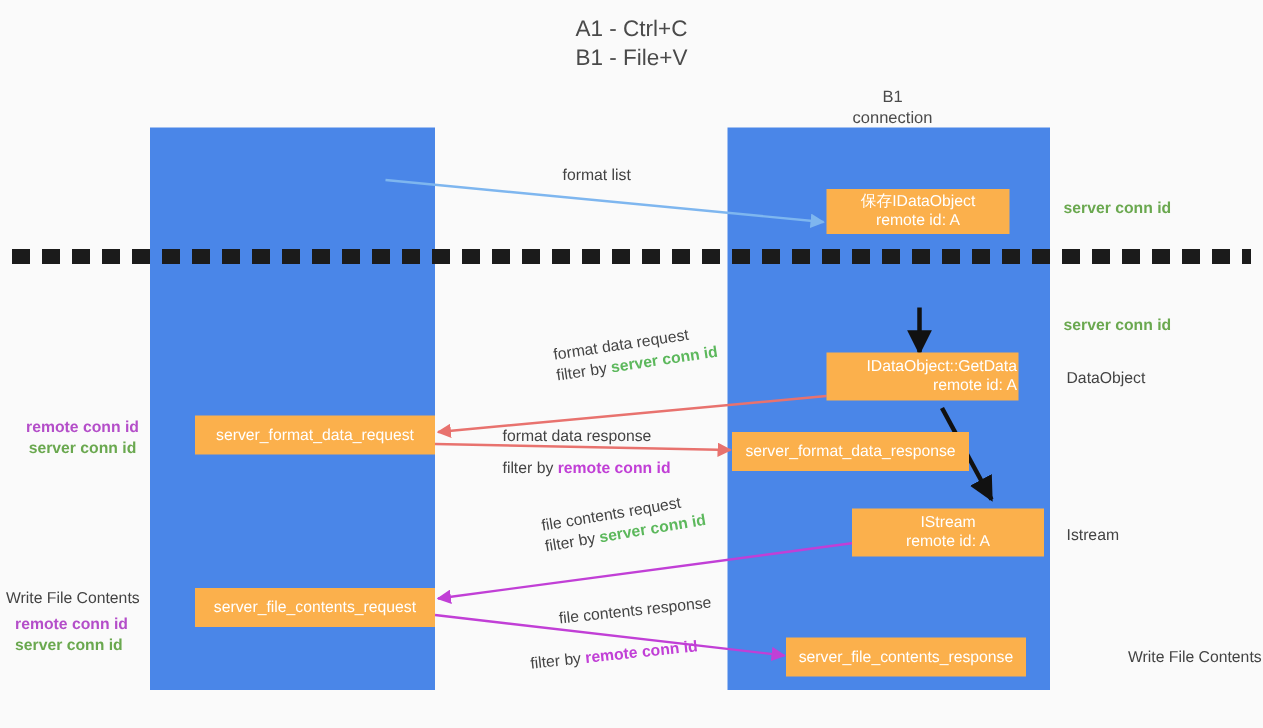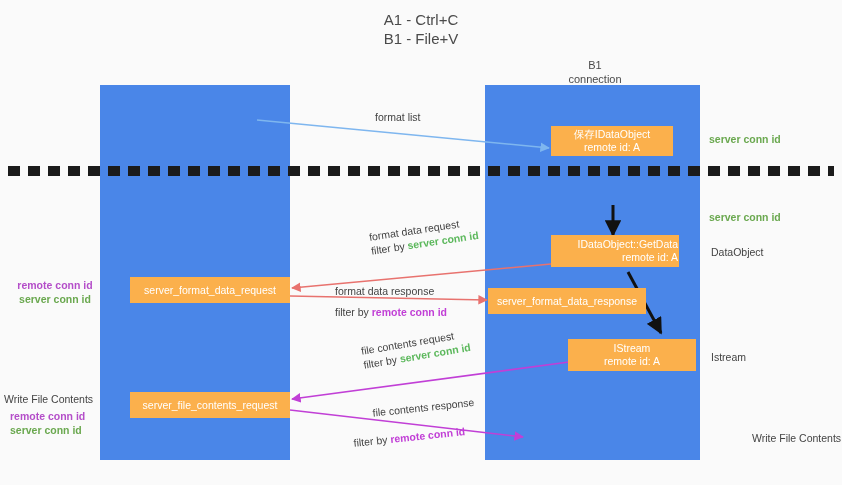--- a/index.html
+++ b/index.html
@@ -138,20 +138,23 @@
   </div>
 
   <div class="abs node orange" style="left:130px;top:277px;width:160px;height:26px;">
     <span>server_format_data_request</span>
   </div>
 
   <div class="abs node orange" style="left:130px;top:392px;width:160px;height:26px;">
     <span>server_file_contents_request</span>
   </div>
 
+  <div class="abs node orange" style="left:524px;top:425px;width:160px;height:26px;">
+    <span>server_file_contents_response</span>
+  </div>
 
   <div class="abs elabel" style="left:375px;top:110px;">
     <span>format list</span>
   </div>
 
   <div class="abs" style="left:368px;top:230px;">
     <div class="elabel rot-a">
       <div>format data request</div>
       <div>
         <span>filter by </span><span class="srv">server conn id</span>

